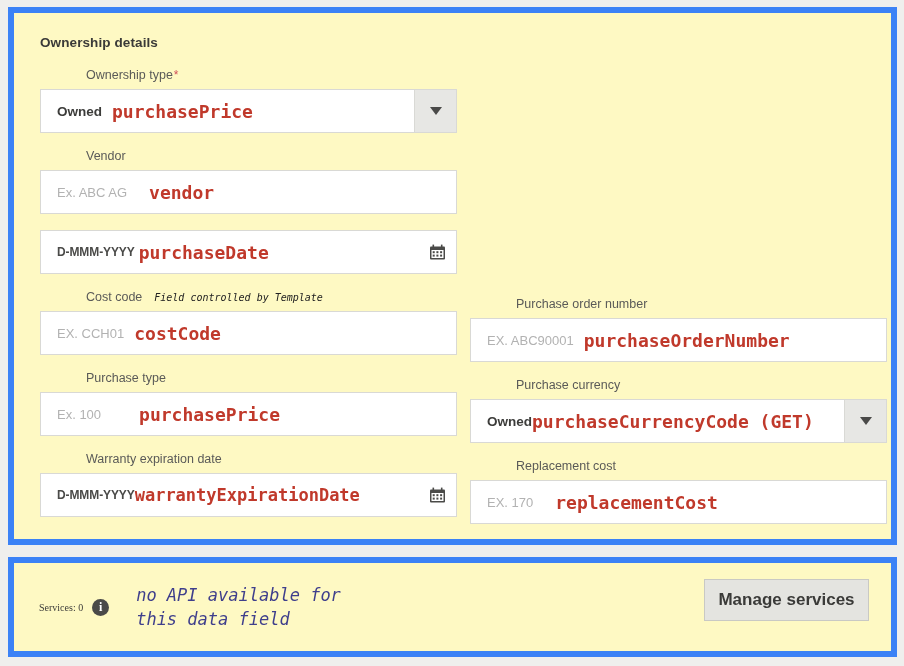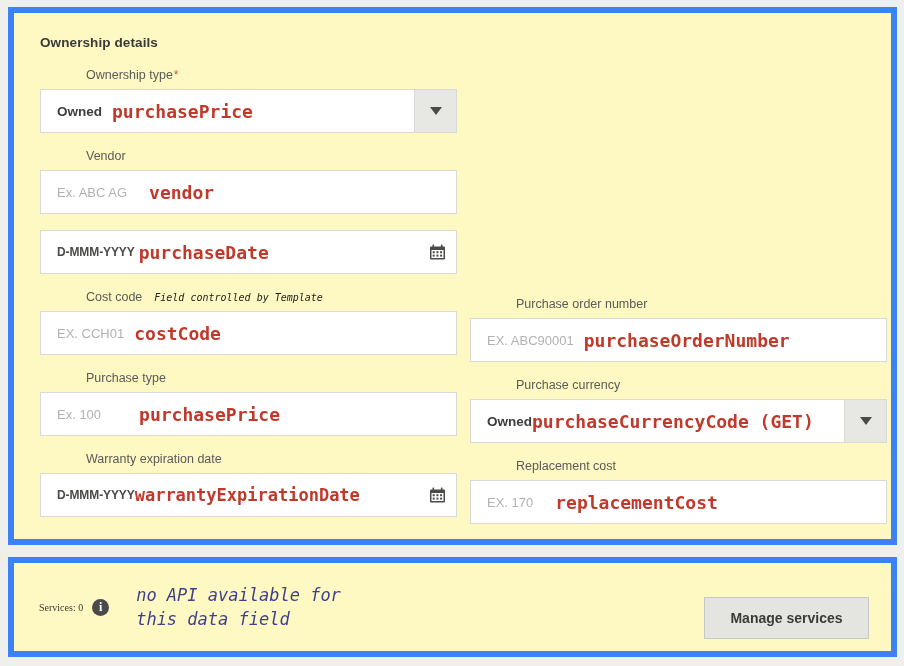--- a/index.html
+++ b/index.html
@@ -209,30 +209,30 @@
     font-style: italic;
     font-size: 17px;
     color: #3f3f8c;
     line-height: 1.42;
     margin-left: 27px;
     white-space: pre-line;
   }
   .manage-btn {
     position: absolute;
     right: 22px;
-    top: 34px;
+    top: 16px;
     width: 165px;
     height: 42px;
     background: #e4e4e0;
     border: 1px solid #c9c9c4;
     box-sizing: border-box;
     display: flex;
     align-items: center;
     justify-content: center;
-    font-size: 14px;
+    font-size: 17px;
     font-weight: bold;
     color: #3a3a38;
     cursor: pointer;
   }
 </style>
 </head>
 <body>
 
 <div class="page">
 

